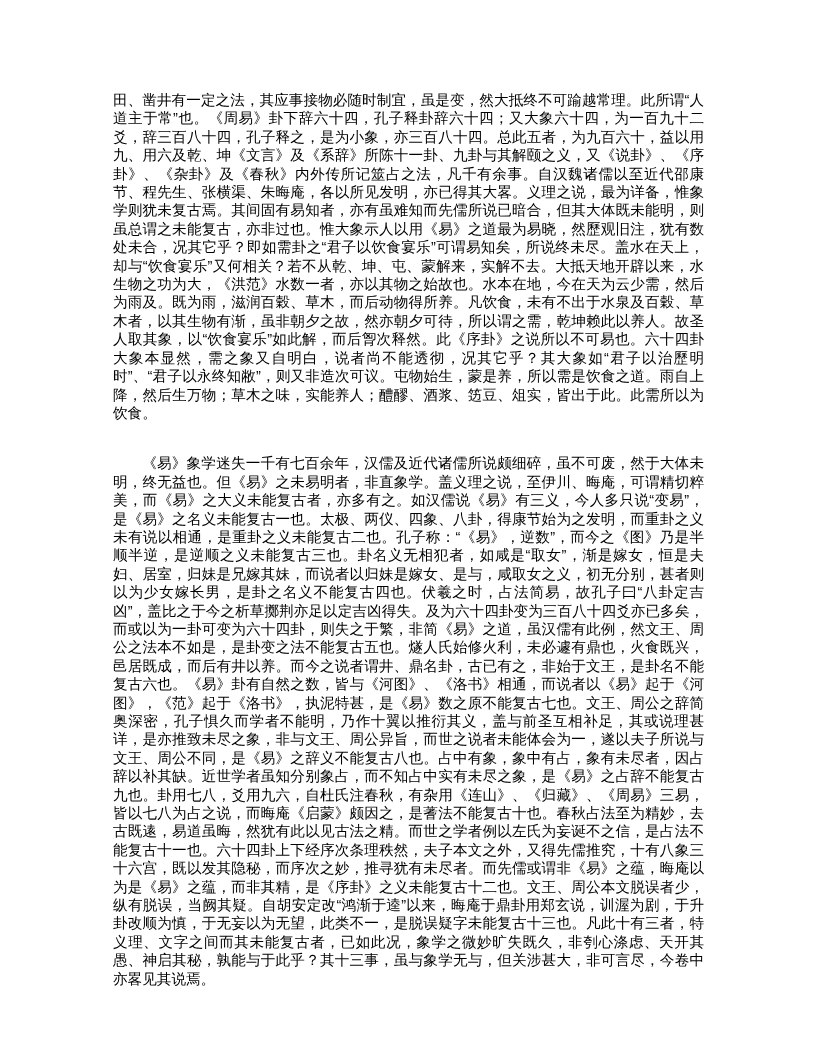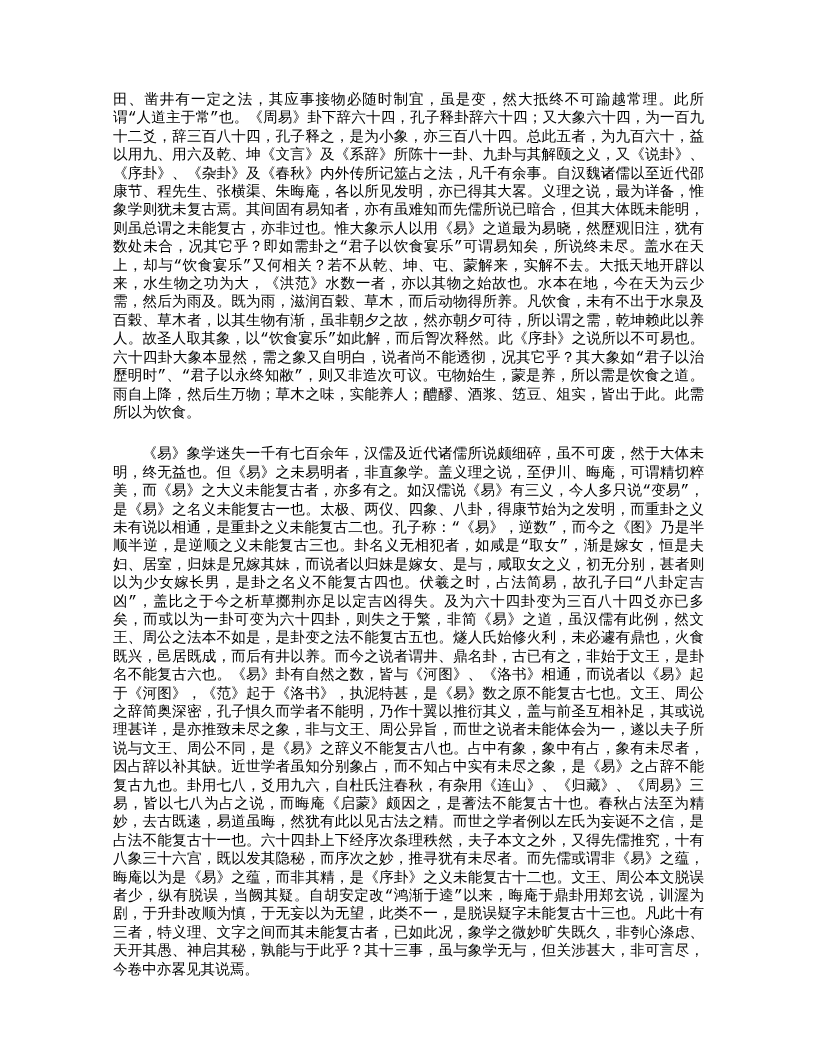--- a/index.html
+++ b/index.html
@@ -14,35 +14,35 @@
     margin: 0 auto;
     background: #ffffff;
     overflow: hidden;
   }
   .content {
     position: absolute;
     left: 113px;
     top: 91px;
     width: 591px;
     color: #000000;
-    font-family: Liberation Mono, monospace;
+    font-family: Liberation Sans, sans-serif;
     font-size: 14.6px;
     line-height: 18.4px;
     text-align: justify;
   }
   .content p {
     margin: 0;
     padding: 0;
   }
   .content p.para-first {
     text-indent: 0;
   }
   .content p.para-indented {
     text-indent: 2em;
-    margin-top: 23px;
+    margin-top: 32px;
   }
 </style>
 </head>
 <body>
 
 <div class="page">
   <div class="content">
     <p class="para-first">田、凿井有一定之法，其应事接物必随时制宜，虽是变，然大抵终不可踰越常理。此所谓“人道主于常”也。《周易》卦下辞六十四，孔子释卦辞六十四；又大象六十四，为一百九十二爻，辞三百八十四，孔子释之，是为小象，亦三百八十四。总此五者，为九百六十，益以用九、用六及乾、坤《文言》及《系辞》所陈十一卦、九卦与其解颐之义，又《说卦》、《序卦》、《杂卦》及《春秋》内外传所记筮占之法，凡千有余事。自汉魏诸儒以至近代邵康节、程先生、张横渠、朱晦庵，各以所见发明，亦已得其大畧。义理之说，最为详备，惟象学则犹未复古焉。其间固有易知者，亦有虽难知而先儒所说已暗合，但其大体既未能明，则虽总谓之未能复古，亦非过也。惟大象示人以用《易》之道最为易晓，然歷观旧注，犹有数处未合，况其它乎？即如需卦之“君子以饮食宴乐”可谓易知矣，所说终未尽。盖水在天上，却与“饮食宴乐”又何相关？若不从乾、坤、屯、蒙解来，实解不去。大抵天地开辟以来，水生物之功为大，《洪范》水数一者，亦以其物之始故也。水本在地，今在天为云少需，然后为雨及。既为雨，滋润百穀、草木，而后动物得所养。凡饮食，未有不出于水泉及百穀、草木者，以其生物有渐，虽非朝夕之故，然亦朝夕可待，所以谓之需，乾坤赖此以养人。故圣人取其象，以“饮食宴乐”如此解，而后胷次释然。此《序卦》之说所以不可易也。六十四卦大象本显然，需之象又自明白，说者尚不能透彻，况其它乎？其大象如“君子以治歷明时”、“君子以永终知敝”，则又非造次可议。屯物始生，蒙是养，所以需是饮食之道。雨自上降，然后生万物；草木之味，实能养人；醴醪、酒浆、笾豆、俎实，皆出于此。此需所以为饮食。</p>
     <p class="para-indented">《易》象学迷失一千有七百余年，汉儒及近代诸儒所说颇细碎，虽不可废，然于大体未明，终无益也。但《易》之未易明者，非直象学。盖义理之说，至伊川、晦庵，可谓精切粹美，而《易》之大义未能复古者，亦多有之。如汉儒说《易》有三义，今人多只说“变易”，是《易》之名义未能复古一也。太极、两仪、四象、八卦，得康节始为之发明，而重卦之义未有说以相通，是重卦之义未能复古二也。孔子称：“《易》，逆数”，而今之《图》乃是半顺半逆，是逆顺之义未能复古三也。卦名义无相犯者，如咸是“取女”，渐是嫁女，恒是夫妇、居室，归妹是兄嫁其妹，而说者以归妹是嫁女、是与，咸取女之义，初无分别，甚者则以为少女嫁长男，是卦之名义不能复古四也。伏羲之时，占法简易，故孔子曰“八卦定吉凶”，盖比之于今之析草擲荆亦足以定吉凶得失。及为六十四卦变为三百八十四爻亦已多矣，而或以为一卦可变为六十四卦，则失之于繁，非简《易》之道，虽汉儒有此例，然文王、周公之法本不如是，是卦变之法不能复古五也。燧人氏始修火利，未必遽有鼎也，火食既兴，邑居既成，而后有井以养。而今之说者谓井、鼎名卦，古已有之，非始于文王，是卦名不能复古六也。《易》卦有自然之数，皆与《河图》、《洛书》相通，而说者以《易》起于《河图》，《范》起于《洛书》，执泥特甚，是《易》数之原不能复古七也。文王、周公之辞简奥深密，孔子惧久而学者不能明，乃作十翼以推衍其义，盖与前圣互相补足，其或说理甚详，是亦推致未尽之象，非与文王、周公异旨，而世之说者未能体会为一，遂以夫子所说与文王、周公不同，是《易》之辞义不能复古八也。占中有象，象中有占，象有未尽者，因占辞以补其缺。近世学者虽知分别象占，而不知占中实有未尽之象，是《易》之占辞不能复古九也。卦用七八，爻用九六，自杜氏注春秋，有杂用《连山》、《归藏》、《周易》三易，皆以七八为占之说，而晦庵《启蒙》颇因之，是蓍法不能复古十也。春秋占法至为精妙，去古既逺，易道虽晦，然犹有此以见古法之精。而世之学者例以左氏为妄诞不之信，是占法不能复古十一也。六十四卦上下经序次条理秩然，夫子本文之外，又得先儒推究，十有八象三十六宫，既以发其隐秘，而序次之妙，推寻犹有未尽者。而先儒或谓非《易》之蕴，晦庵以为是《易》之蕴，而非其精，是《序卦》之义未能复古十二也。文王、周公本文脱误者少，纵有脱误，当阙其疑。自胡安定改“鸿渐于逵”以来，晦庵于鼎卦用郑玄说，训渥为剧，于升卦改顺为慎，于无妄以为无望，此类不一，是脱误疑字未能复古十三也。凡此十有三者，特义理、文字之间而其未能复古者，已如此况，象学之微妙旷失既久，非刳心涤虑、天开其愚、神启其秘，孰能与于此乎？其十三事，虽与象学无与，但关涉甚大，非可言尽，今卷中亦畧见其说焉。</p>
   </div>

